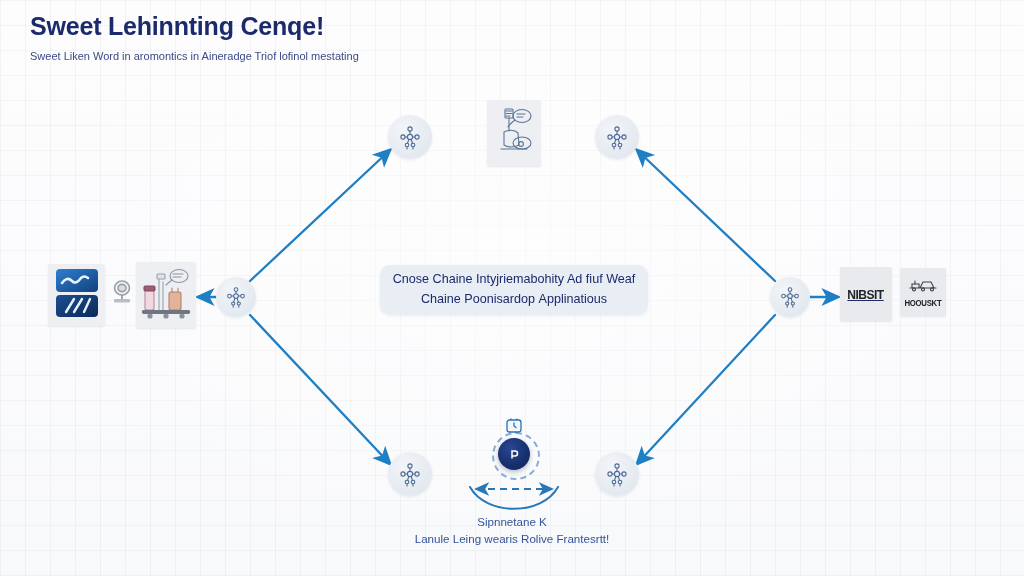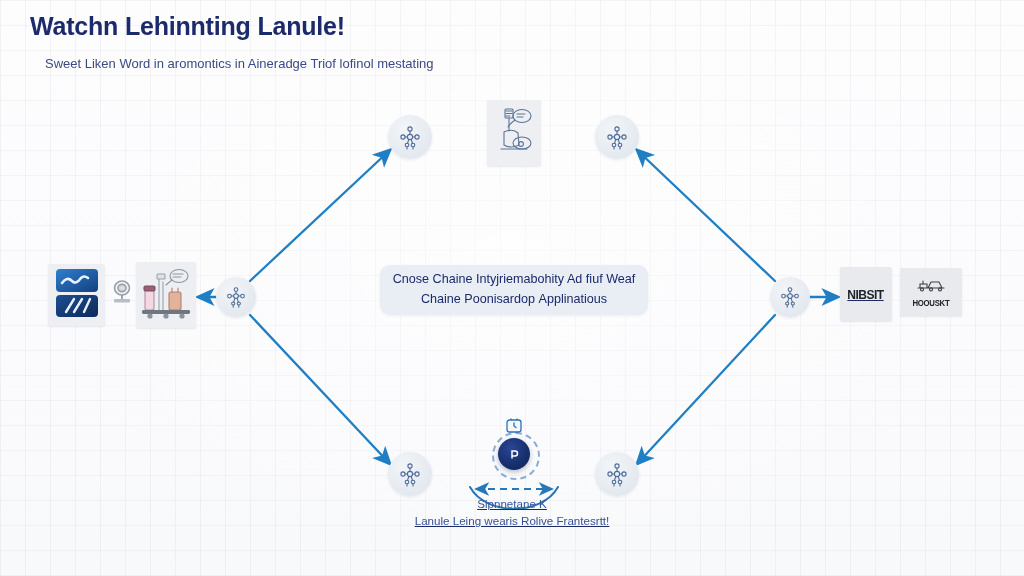--- a/index.html
+++ b/index.html
@@ -22,21 +22,21 @@
     background:radial-gradient(ellipse at 50% 45%, rgba(255,255,255,0.55) 0%, rgba(255,255,255,0) 70%);
   }
 
   
   .header{position:absolute;left:30px;top:12px;width:700px;z-index:6;}
   .title{
     font-size:25px;font-weight:bold;letter-spacing:-0.2px;
     color:#1b2a6b;line-height:1.15;margin:0 0 9px 0;white-space:nowrap;
   }
   .subtitle{
-    font-size:13px;color:#3a4a86;line-height:1.2;margin:15px;white-space:nowrap;
+    font-size:11px;color:#3a4a86;line-height:1.2;margin:0;white-space:nowrap;
     font-weight:normal;
   }
 
   
   #links{position:absolute;left:0;top:0;width:1024px;height:576px;z-index:2;}
 
   
   .node{
     position:absolute;z-index:4;border-radius:50%;
     background:radial-gradient(circle at 38% 32%, #f2f5f8 0%, #e6ebf1 60%, #dde4ec 100%);
@@ -91,21 +91,21 @@
   }
   .bcap .l1{font-size:11.6px;color:#34529a;line-height:1.5;white-space:nowrap;}
   .bcap .l2{font-size:11.6px;color:#34529a;line-height:1.5;white-space:nowrap;}
 </style>
 </head>
 <body>
 
 <div id="stage">
 
   <div class="header">
-    <h1 class="title">Watchn Lehinnting Lanule!</h1>
+    <h1 class="title">Sweet Lehinnting Cenqe!</h1>
     <p class="subtitle">Sweet Liken Word in aromontics in Aineradge Triof lofinol mestating</p>
   </div>
 
   <svg id="links" viewBox="0 0 1024 576">
     <defs>
       <marker id="ah" markerWidth="9" markerHeight="9" refX="7.2" refY="4.5" orient="auto">
         <path d="M0,0.6 L8.6,4.5 L0,8.4 L2.2,4.5 Z" fill="#1f7fc4"></path>
       </marker>
       <marker id="ah2" markerWidth="8" markerHeight="8" refX="6.6" refY="4" orient="auto">
         <path d="M0,0.6 L7.6,4 L0,7.4 L2,4 Z" fill="#2878b8"></path>
@@ -285,21 +285,21 @@
         <circle cx="27" cy="52" r="2.6" fill="#8b929c" stroke="none"></circle>
         <circle cx="43" cy="52" r="2.6" fill="#8b929c" stroke="none"></circle>
       </svg>
     </span>
   </div>
 
   <div class="tile plain" style="left:840px;top:267px;width:52px;height:54px;border-radius:2px;text-decoration:underline;">
     <span class="logo-text" style="font-size:13px;">NIBSIT</span>
   </div>
 
-  <div class="tile plain" style="left:900px;top:268px;width:62px;height:48px;border-radius:2px;flex-direction:column;gap:2px;">
+  <div class="tile plain" style="left:900px;top:268px;width:46px;height:48px;border-radius:2px;flex-direction:column;gap:2px;">
     <span>
       <svg width="34" height="15" viewBox="0 0 34 15" fill="none" stroke="#3c4149" stroke-width="1.1" stroke-linecap="round">
         <path d="M4 11 h26 M6 11 v-4 h7 v4 M14 11 l3 -6 h8 l3 6"></path>
         <circle cx="8" cy="12.4" r="1.5"></circle>
           <circle cx="17" cy="12.4" r="1.5"></circle>
           <circle cx="26" cy="12.4" r="1.5"></circle>
         <path d="M9 7 v-3"></path>
       </svg>
     </span>
     <span class="logo-text" style="font-size:8.4px;letter-spacing:-0.3px;">HOOUSKT</span>
@@ -319,18 +319,18 @@
       </svg>
     </span>
     <span class="badge-ring" style="left:2px;top:14px;width:44px;height:44px;"></span>
     <span class="badge-core" style="left:8px;top:20px;width:32px;height:32px;">
       <svg width="16" height="16" viewBox="0 0 16 16" fill="none" stroke="#ffffff" stroke-width="1.5" stroke-linecap="round">
         <path d="M6 12 V5 h3 a2.5 2.5 0 0 1 0 5 H6"></path>
       </svg>
     </span>
   </div>
 
-  <div class="bcap" style="top:495px;text-decoration:underline;">
+  <div class="bcap" style="top:513px;">
     <div class="l1">Sipnnetane K</div>
     <div class="l2">Lanule Leing wearis Rolive Frantesrtt!</div>
   </div>
 
 </div>
 
 </body></html>

